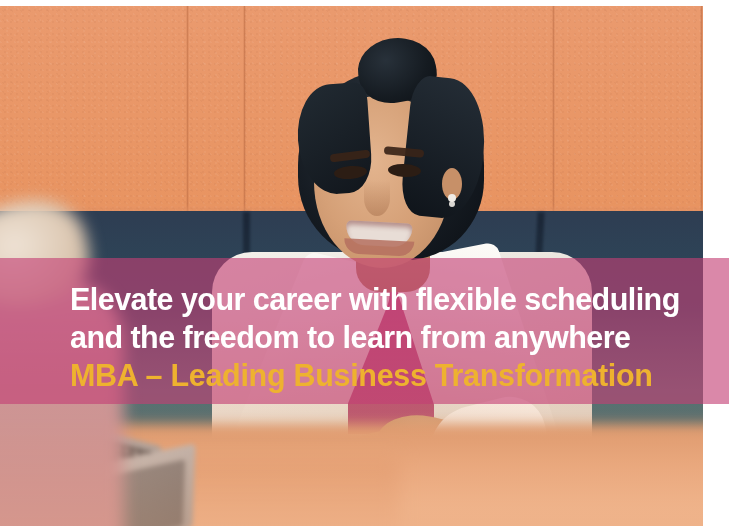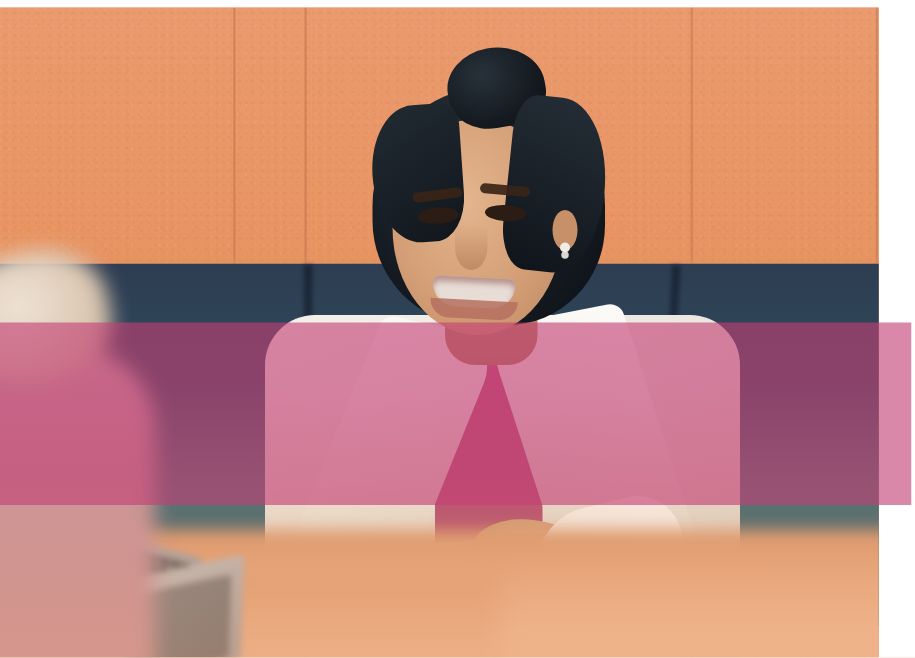--- a/index.html
+++ b/index.html
@@ -370,14 +370,19 @@
     <div class="fg-person">
       <div class="fg-body"></div>
       <div class="fg-hair"></div>
     </div>
 
     <div class="photo-soft"></div>
   </div>
 
   <div class="banner"></div>
 
+  <div class="banner-text">
+    <div class="headline-line">Elevate your career with flexible scheduling</div>
+    <div class="headline-line">and the freedom to learn from anywhere</div>
+    <div class="headline-accent">MBA – Leading Business Transformation</div>
+  </div>
 
 </div>
 
 </body></html>

